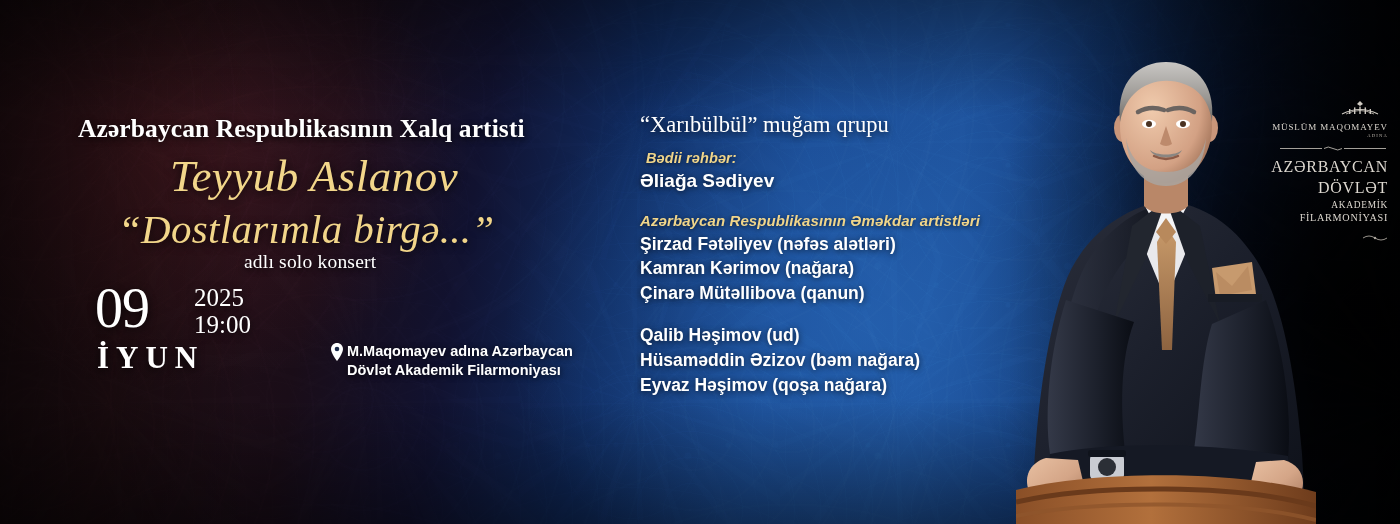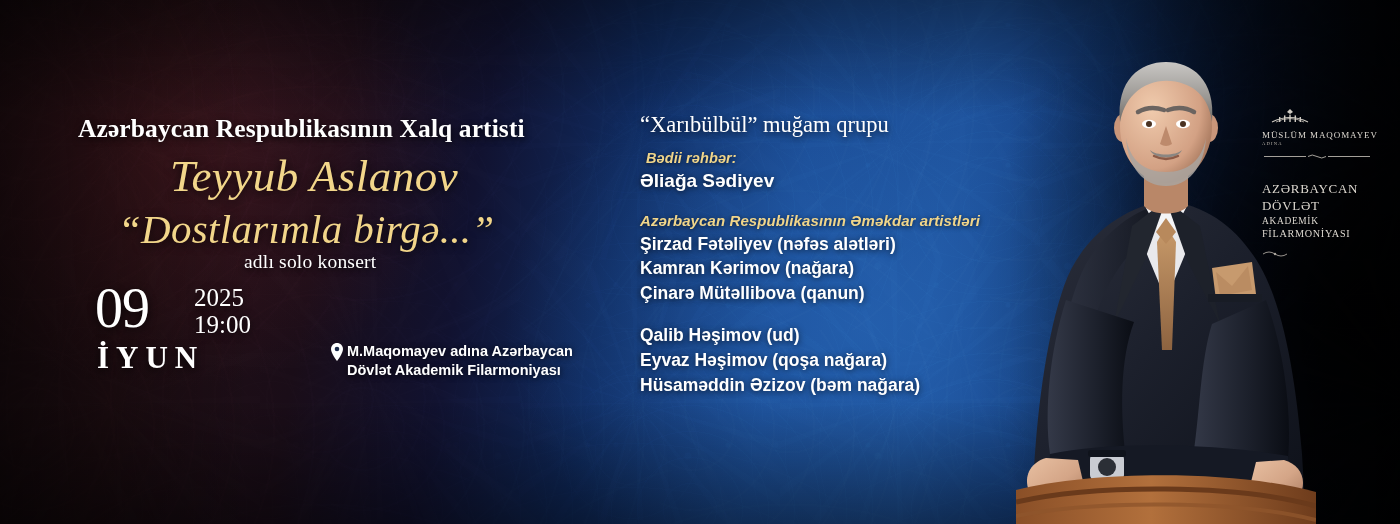--- a/index.html
+++ b/index.html
@@ -168,38 +168,38 @@
   }
   .perf{
     font-size:17.5px; font-weight:bold; color:#ffffff;
     line-height:1.42;
     text-shadow:0 1px 6px rgba(0,0,0,.7);
   }
   .group-gap{ height:17px; }
 
   
   .logo{
-    position:absolute; left:1262px; top:108px;
-    width:126px; text-align:left; color:#d9d4cc;
+    position:absolute; left:1262px; top:100px;
+    width:126px; text-align:right; color:#d9d4cc;
   }
   .logo-emblem{ display:block; margin:0 auto 2px; }
   .logo-l1{
     font-family:"Liberation Serif", serif;
     font-size:9px; letter-spacing:.9px; color:#ddd8d0;
   }
   .logo-adina{
     font-family:"Liberation Serif", serif;
     font-size:4.6px; letter-spacing:1.2px; color:#b9b3aa; margin-top:1px;
   }
   .logo-rule{ margin:3px auto; }
   .logo-l2,.logo-l3,.logo-l4{
     font-family:"Liberation Serif", serif;
     letter-spacing:.7px; color:#ddd8d0; line-height:1.34;
   }
-  .logo-l2{ font-size:13px;margin-top:16px; }
+  .logo-l2{ font-size:16px; }
   .logo-l3{ font-size:9.4px; }
   .logo-l4{ font-size:10.2px; }
   .logo-flourish{ margin:3px auto 0; display:block; }
 
   
   .portrait{
     position:absolute; right:84px; bottom:0;
     width:300px; height:474px;
   }
   .portrait svg{ display:block; }
@@ -261,22 +261,22 @@
 
     <div class="section-head">Azərbaycan Respublikasının Əməkdar artistləri</div>
 
     <div class="perf">Şirzad Fətəliyev (nəfəs alətləri)</div>
     <div class="perf">Kamran Kərimov (nağara)</div>
     <div class="perf">Çinarə Mütəllibova (qanun)</div>
 
     <div class="group-gap"></div>
 
     <div class="perf">Qalib Həşimov (ud)</div>
+    <div class="perf">Hüsaməddin Əzizov (bəm nağara)</div>
     <div class="perf">Eyvaz Həşimov (qoşa nağara)</div>
-    <div class="perf">Hüsaməddin Əzizov (bəm nağara)</div>
   </div>
 
   <div class="portrait">
     <svg width="300" height="474" viewBox="0 0 300 474">
       <defs>
         <linearGradient id="suitG" x1="0" y1="0" x2="1" y2="1">
           <stop offset="0%" stop-color="#2b2f3c"></stop>
           <stop offset="45%" stop-color="#1c202c"></stop>
           <stop offset="100%" stop-color="#0d1018"></stop>
         </linearGradient>

